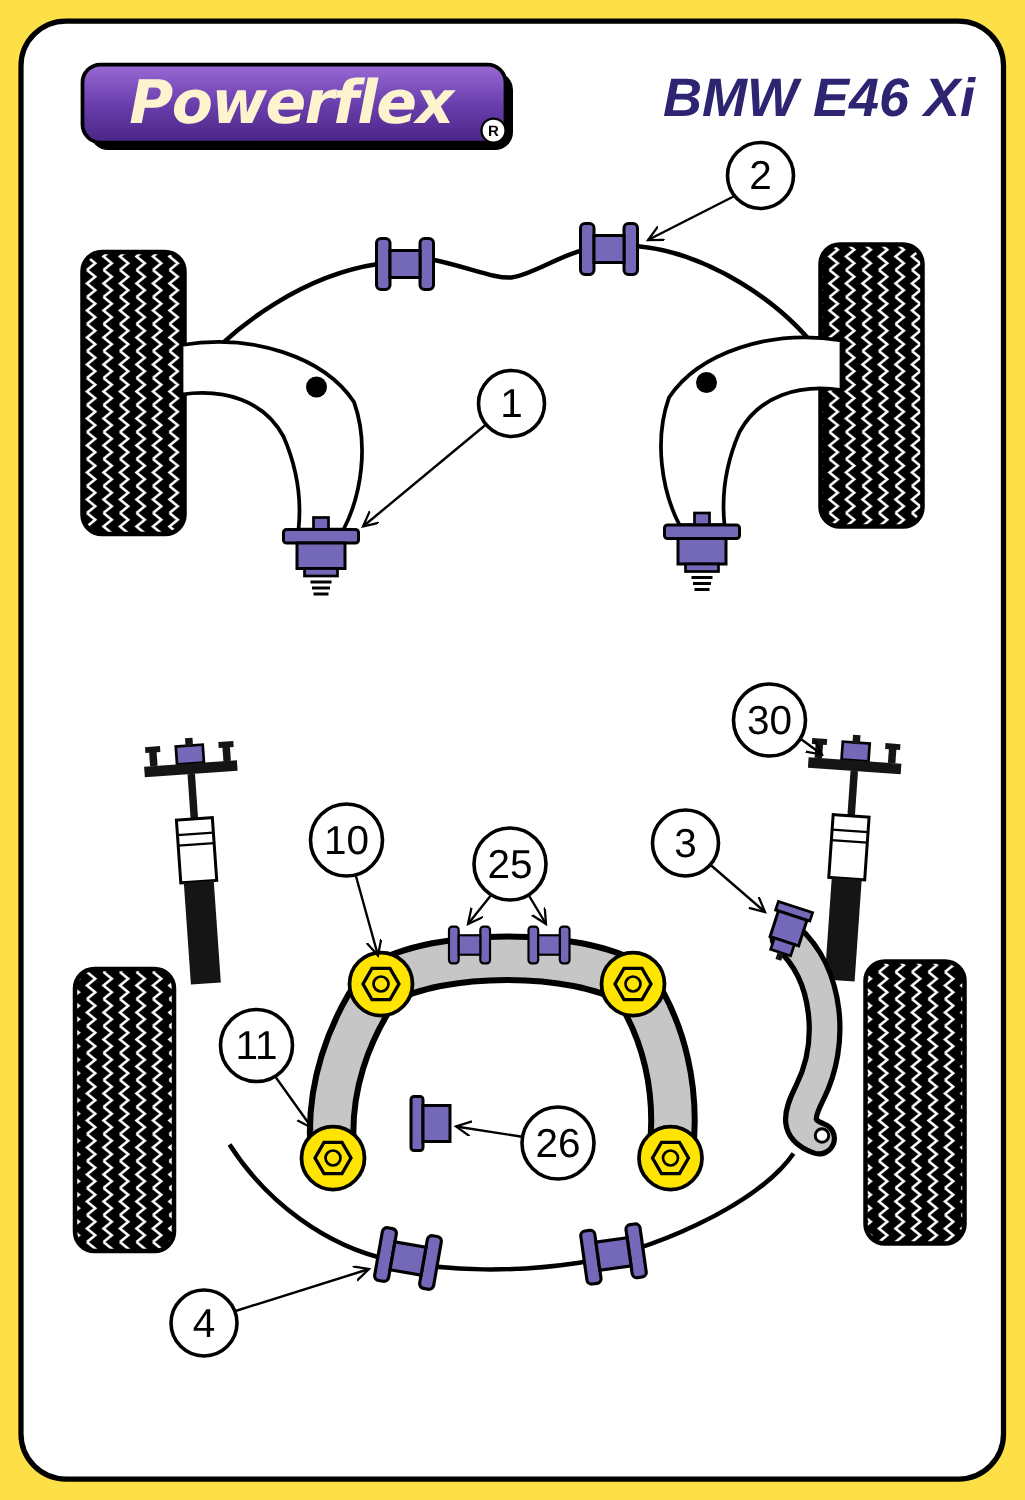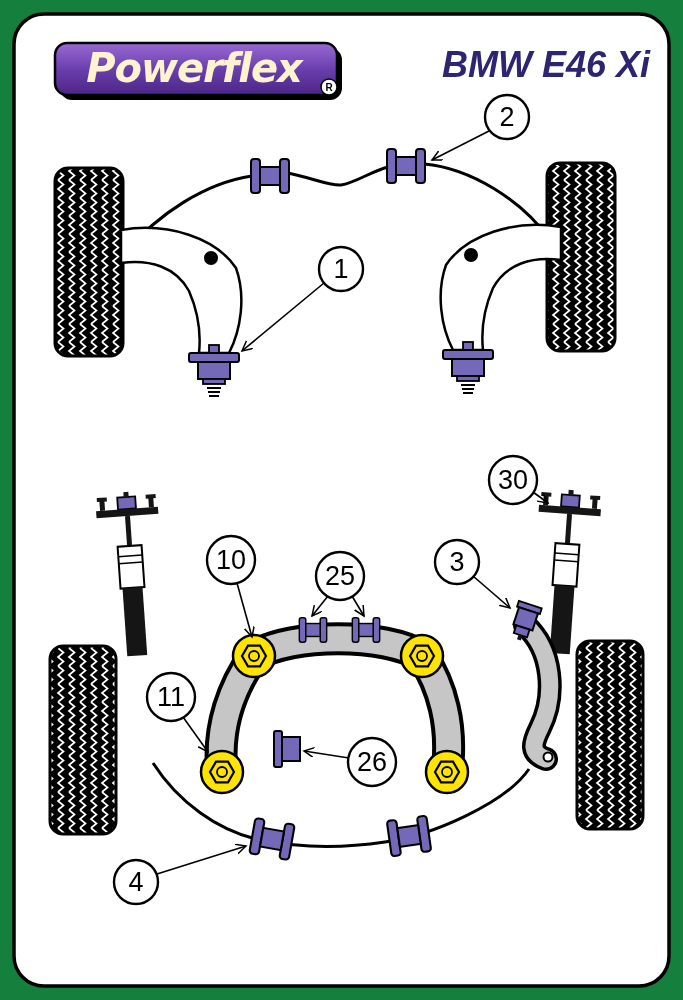--- a/index.html
+++ b/index.html
@@ -1,16 +1,16 @@
 <!DOCTYPE html>
 <html><head>
 <meta charset="utf-8">
 <style>
   html,body { margin:0; padding:0; background:#ffffff; }
-  .page { width:683px; height:1000px; position:relative; background:#15803d;
+  .page { width:683px; height:1000px; position:relative; background:#fde047;
           font-family:"Liberation Sans", sans-serif; }
   svg { display:block; }
   .co  { fill:#ffffff; stroke:#000000; stroke-width:2.4; }
   .con { font-family:"Liberation Sans", sans-serif; font-size:27px;
          text-anchor:middle; fill:#000000; }
   .arrow { stroke:#000000; stroke-width:1.6; fill:none; }
   .bar { stroke:#000000; stroke-width:3; fill:none; }
   .arm { fill:#ffffff; stroke:#000000; stroke-width:2.5; }
   .frame-outer   { stroke:#000000; stroke-width:33; fill:none; stroke-linecap:round; stroke-linejoin:round; }
   .frame-inner   { stroke:#c6c6c6; stroke-width:25; fill:none; stroke-linecap:round; stroke-linejoin:round; }

